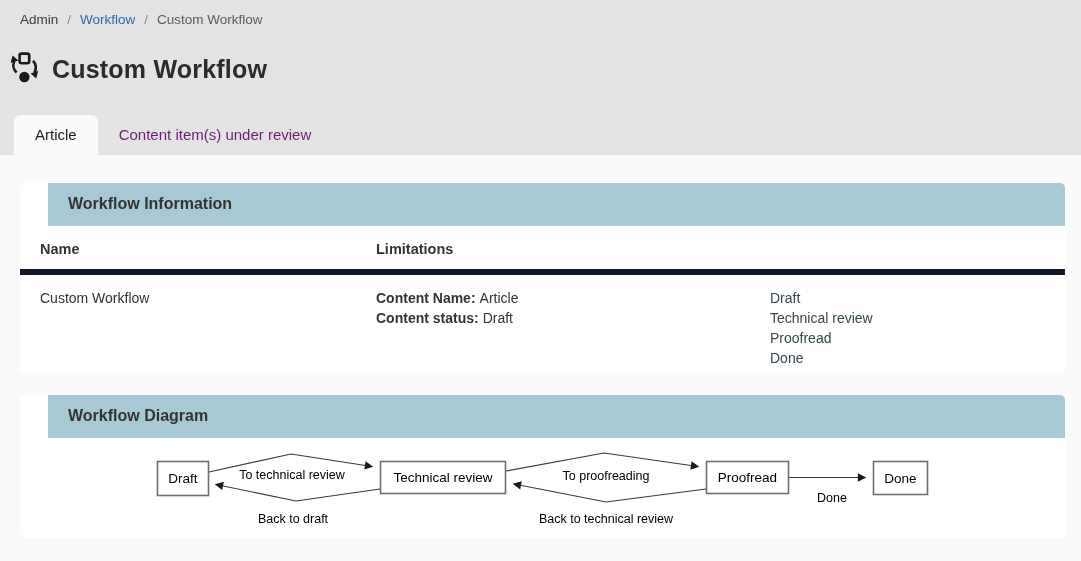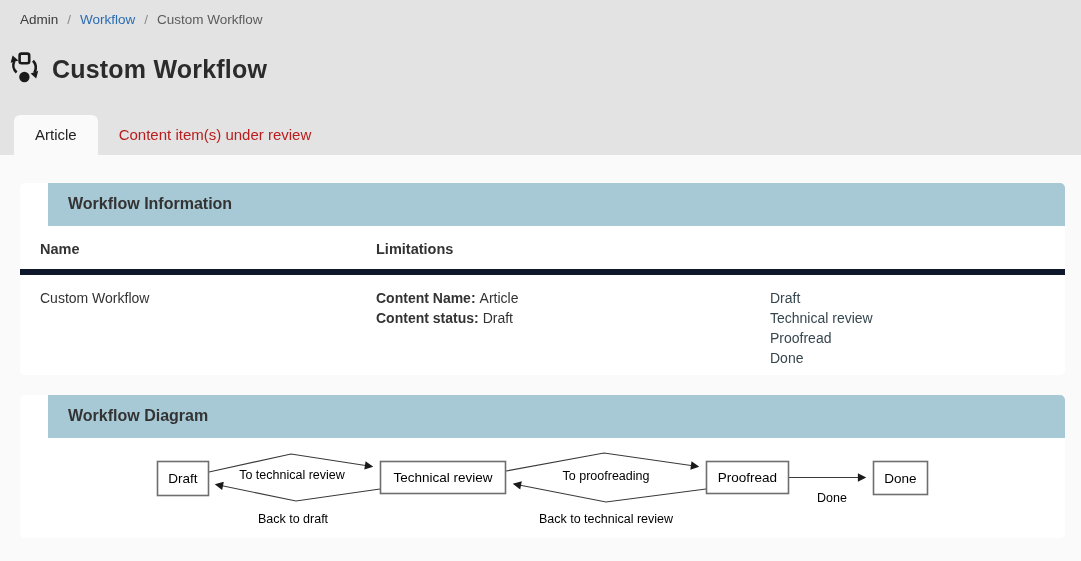--- a/index.html
+++ b/index.html
@@ -42,21 +42,21 @@
   }
   .tabs {
     position: absolute;
     left: 14px;
     bottom: 0;
     display: flex;
   }
   .tab {
     padding: 11px 21px 12px 21px;
     font-size: 15px;
-    color: #b91c1c;
+    color: #701a75;
     cursor: pointer;
     white-space: nowrap;
   }
   .tab.active {
     background: #fafafa;
     border-radius: 6px 6px 0 0;
     color: #222;
   }
   
   .content { padding: 28px 16px 0 20px; }

